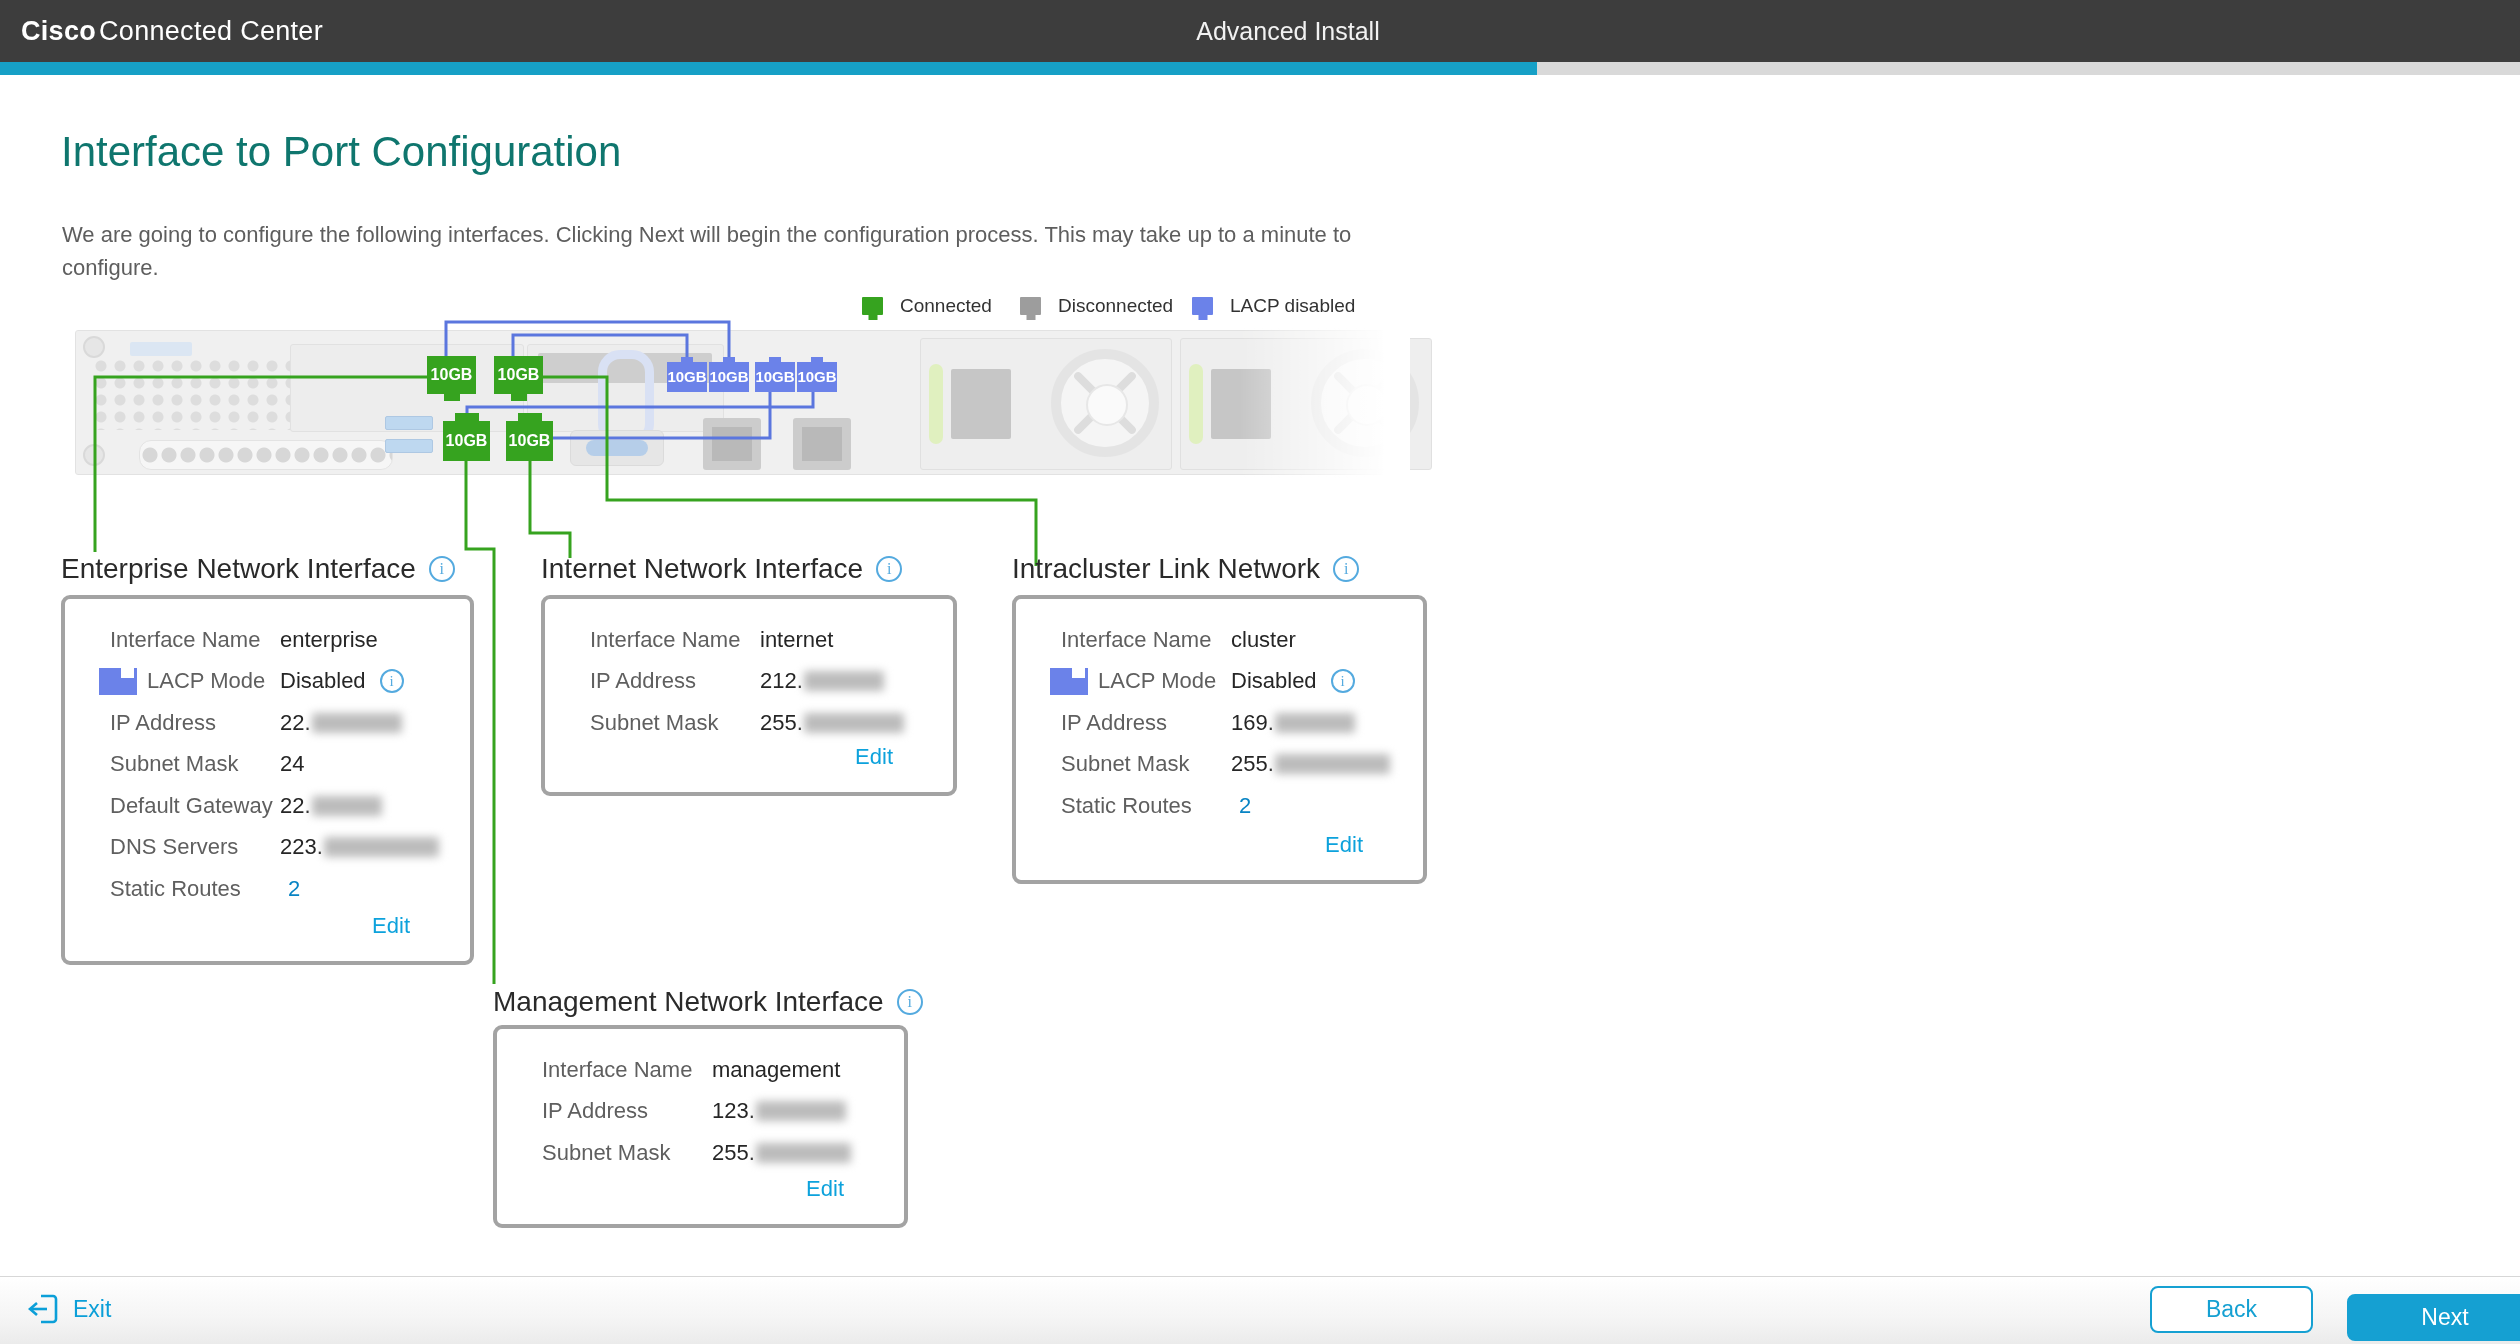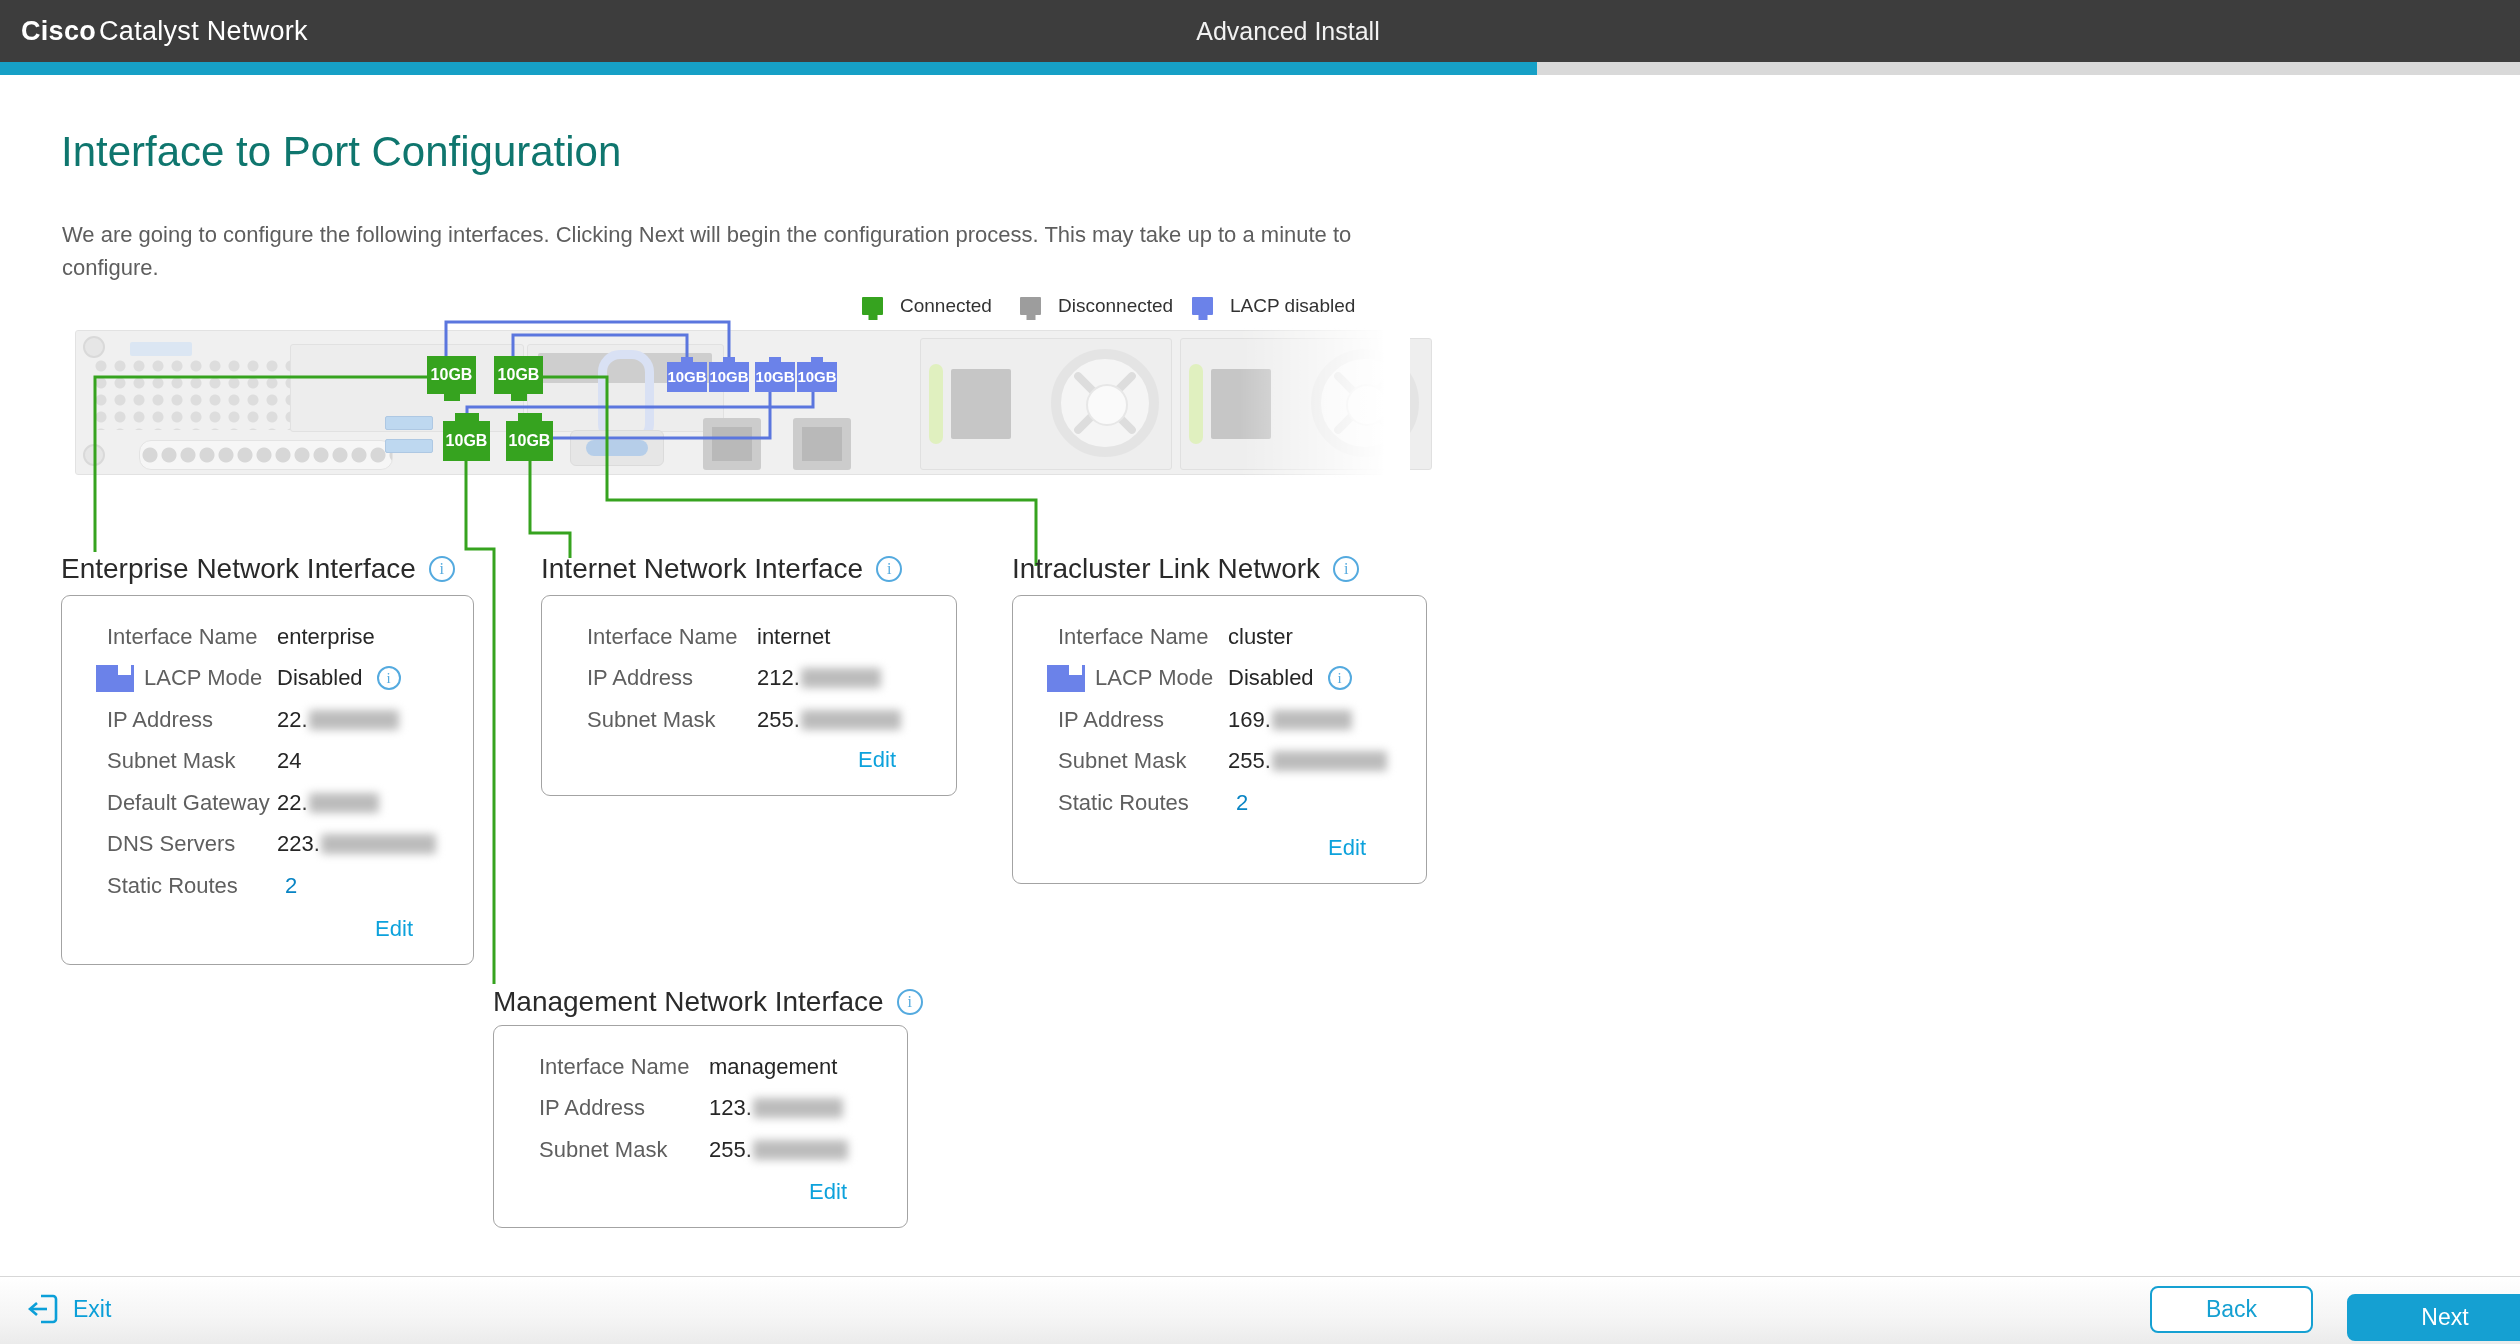--- a/index.html
+++ b/index.html
@@ -63,21 +63,21 @@
   .pb{width:40px;height:30px;background:#6b82e9;font-size:15px;line-height:30px;}
   .pb::after{content:"";position:absolute;left:50%;transform:translateX(-50%);top:-5px;
        width:12px;height:5px;background:inherit;}
   
   .iface-heading{position:absolute;display:flex;align-items:center;gap:13px;z-index:4;
        font-size:28px;color:#2a2a2a;}
   .info-icon{display:inline-flex;align-items:center;justify-content:center;
        border:2px solid #54aadf;color:#54aadf;border-radius:50%;box-sizing:border-box;
        font-size:16px;width:26px;height:26px;font-family:"Liberation Serif",serif;}
   .info-icon.small{width:24px;height:24px;font-size:15px;margin-left:14px;}
-  .card{position:absolute;background:#fff;border:1px solid #a3a3a3;border-radius:9px;z-index:4;box-sizing:border-box;}
+  .card{position:absolute;background:#fff;border:4px solid #a3a3a3;border-radius:9px;z-index:4;box-sizing:border-box;}
   .card-rows{padding-top:20px;}
   .crow{display:flex;align-items:center;height:41.5px;font-size:22px;}
   .crow-left{display:flex;align-items:center;width:215px;padding-left:45px;box-sizing:border-box;color:#5f5f5f;flex:0 0 auto;}
   .lacp-icon{position:relative;width:38px;height:27px;background:#6b82e9;margin-left:-11px;margin-right:10px;flex:0 0 auto;}
   .lacp-icon::after{content:"";position:absolute;top:0;left:58%;width:13px;height:10px;background:#fff;}
   .crow-value{display:flex;align-items:center;color:#262626;}
   .crow-value.link span{color:#0884c4;padding-left:8px;}
   .redact{display:inline-block;height:20px;background:#bcbcbc;border-radius:2px;
       margin-left:1px;filter:blur(4px);}
   .edit-link{position:absolute;right:60px;bottom:22px;font-size:22px;color:#0da2dc;cursor:pointer;}
@@ -90,21 +90,21 @@
       display:flex;align-items:center;justify-content:center;box-sizing:border-box;cursor:pointer;}
   .btn-back{left:2150px;width:163px;background:#fff;border:2px solid #15a0d2;color:#15a0d2;}
   .btn-next{left:2347px;width:196px;background:#15a0d2;border:2px solid #15a0d2;color:#fff;margin-top:8px;}
 </style>
 </head>
 <body>
 
 <div class="stage">
 
   <div class="hdr">
-    <div class="brand"><b>Cisco</b><span>Catalyst Network</span></div>
+    <div class="brand"><b>Cisco</b><span>Connected Center</span></div>
     <div class="wizard-title">Advanced Install</div>
   </div>
   <div class="pbar">
     <div class="pbar-fill" id="pfill" style="width: 61%;"></div>
   </div>
 
   <div class="page-title">Interface to Port Configuration</div>
   <div class="page-desc">We are going to configure the following interfaces. Clicking Next will begin the configuration process. This may take up to a minute to configure.</div>
 
   <div class="legend-item" style="left:862px">

